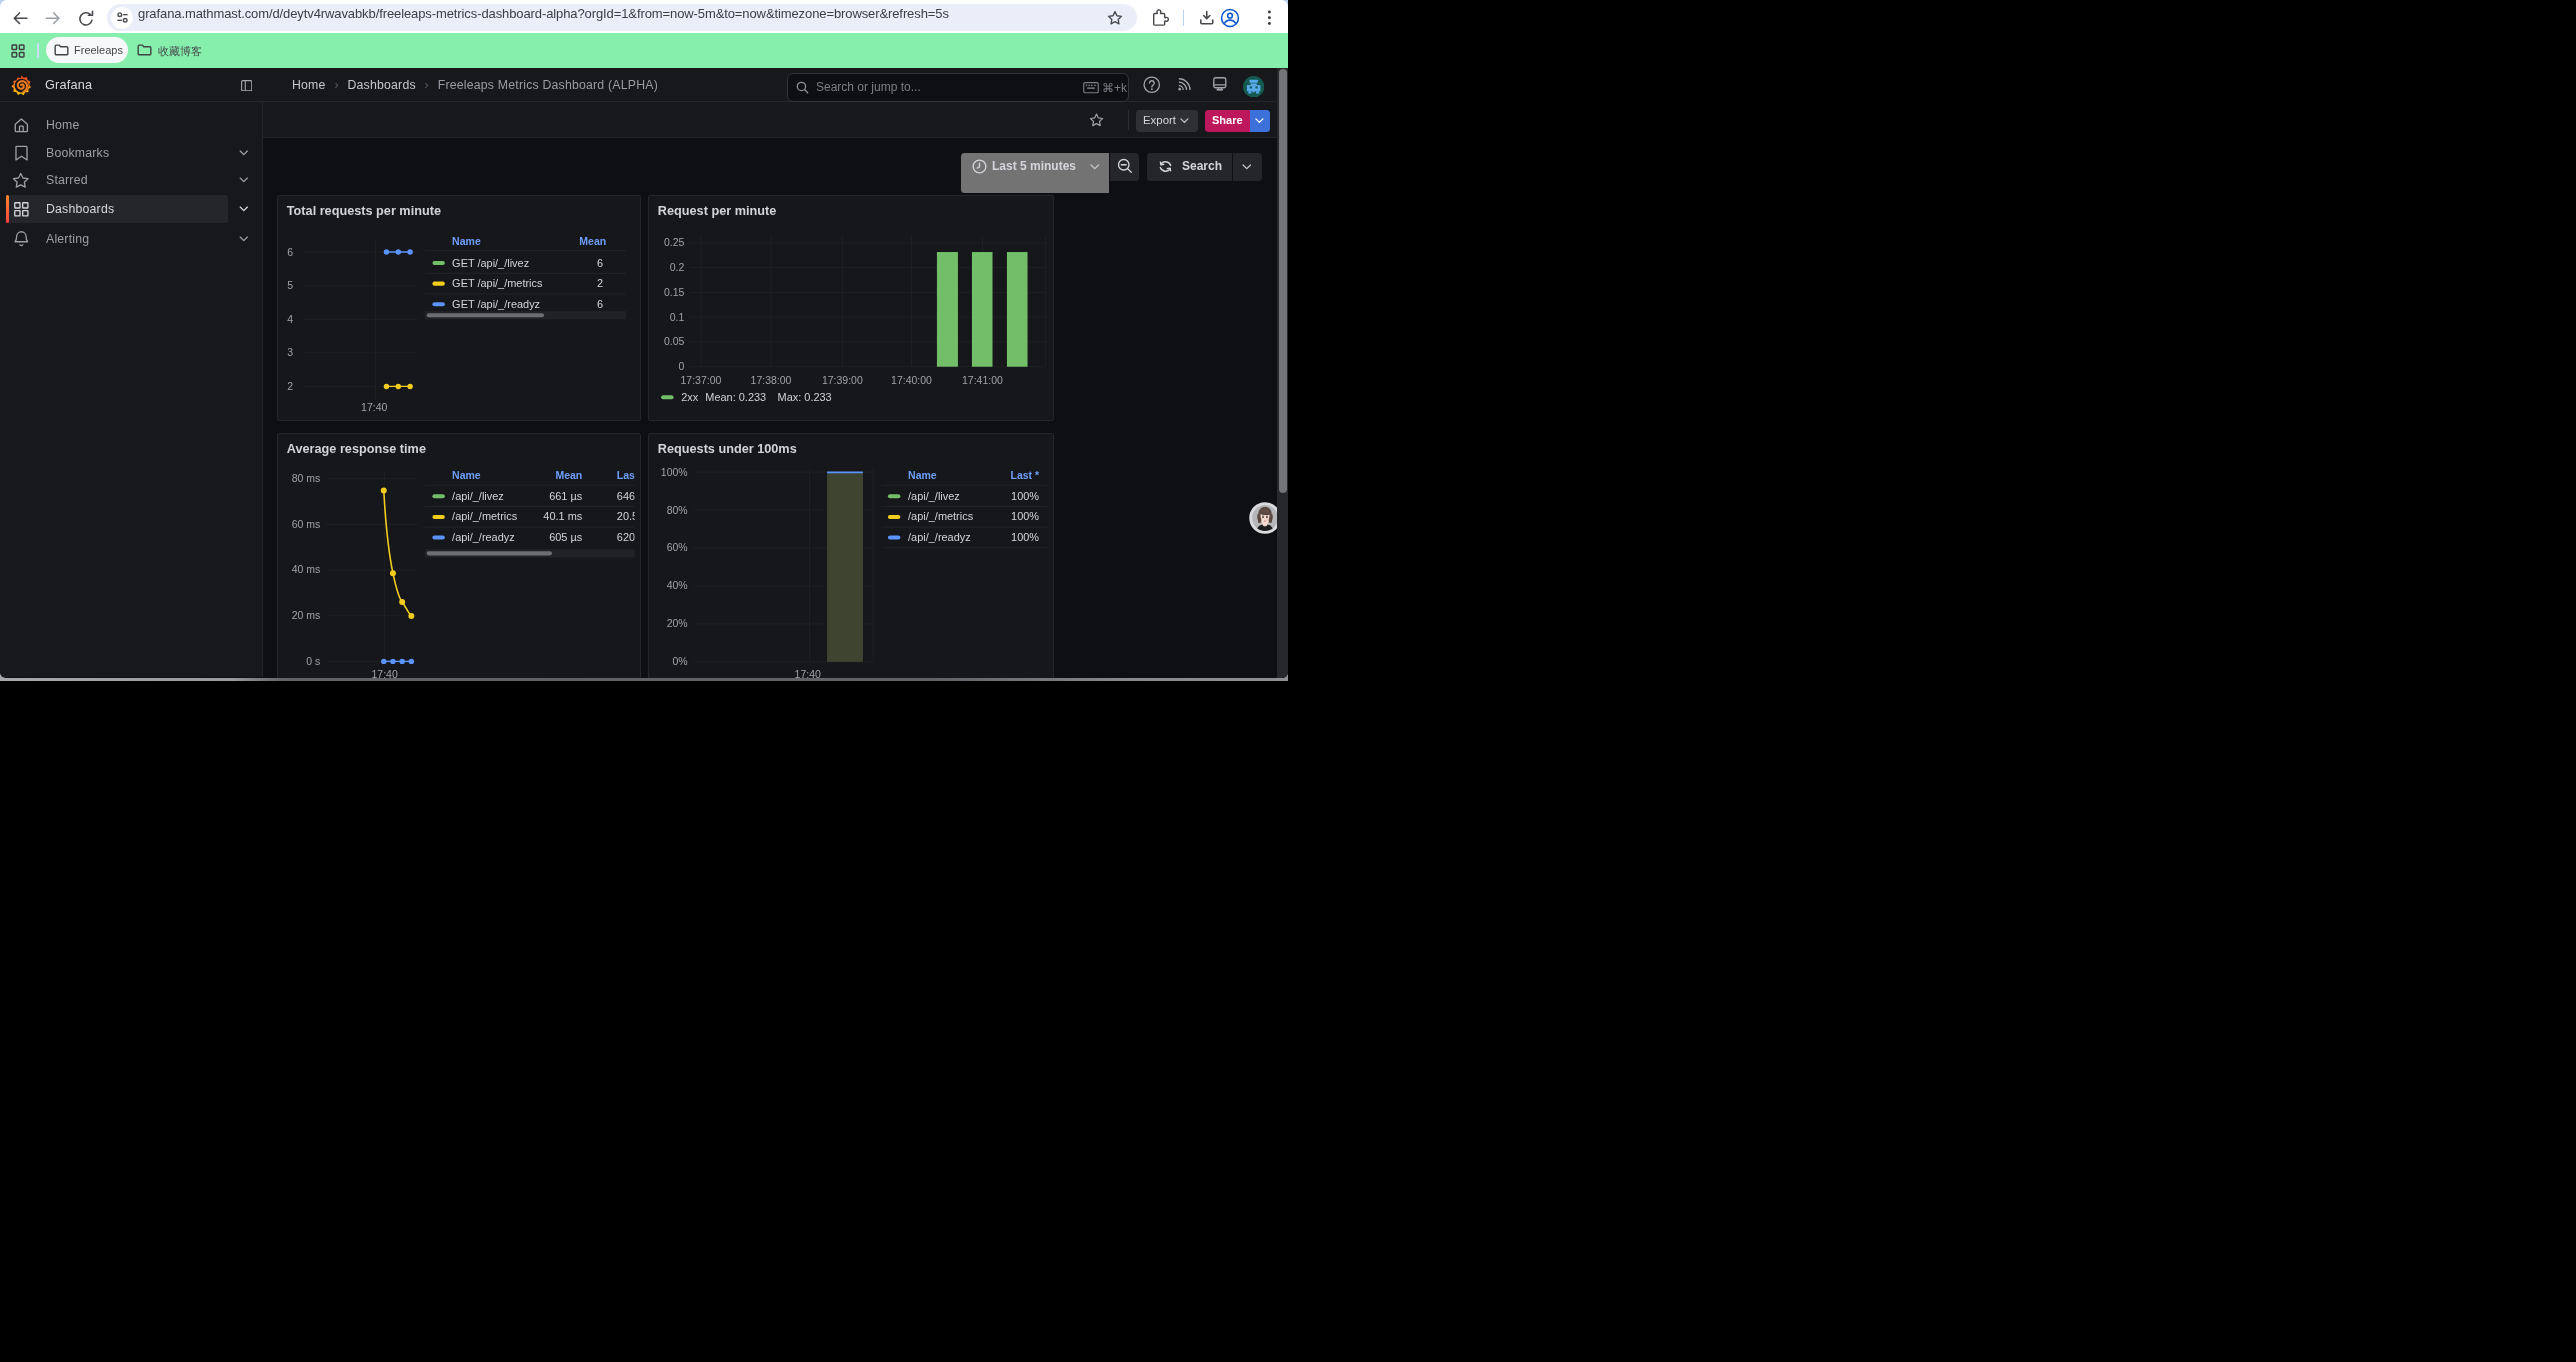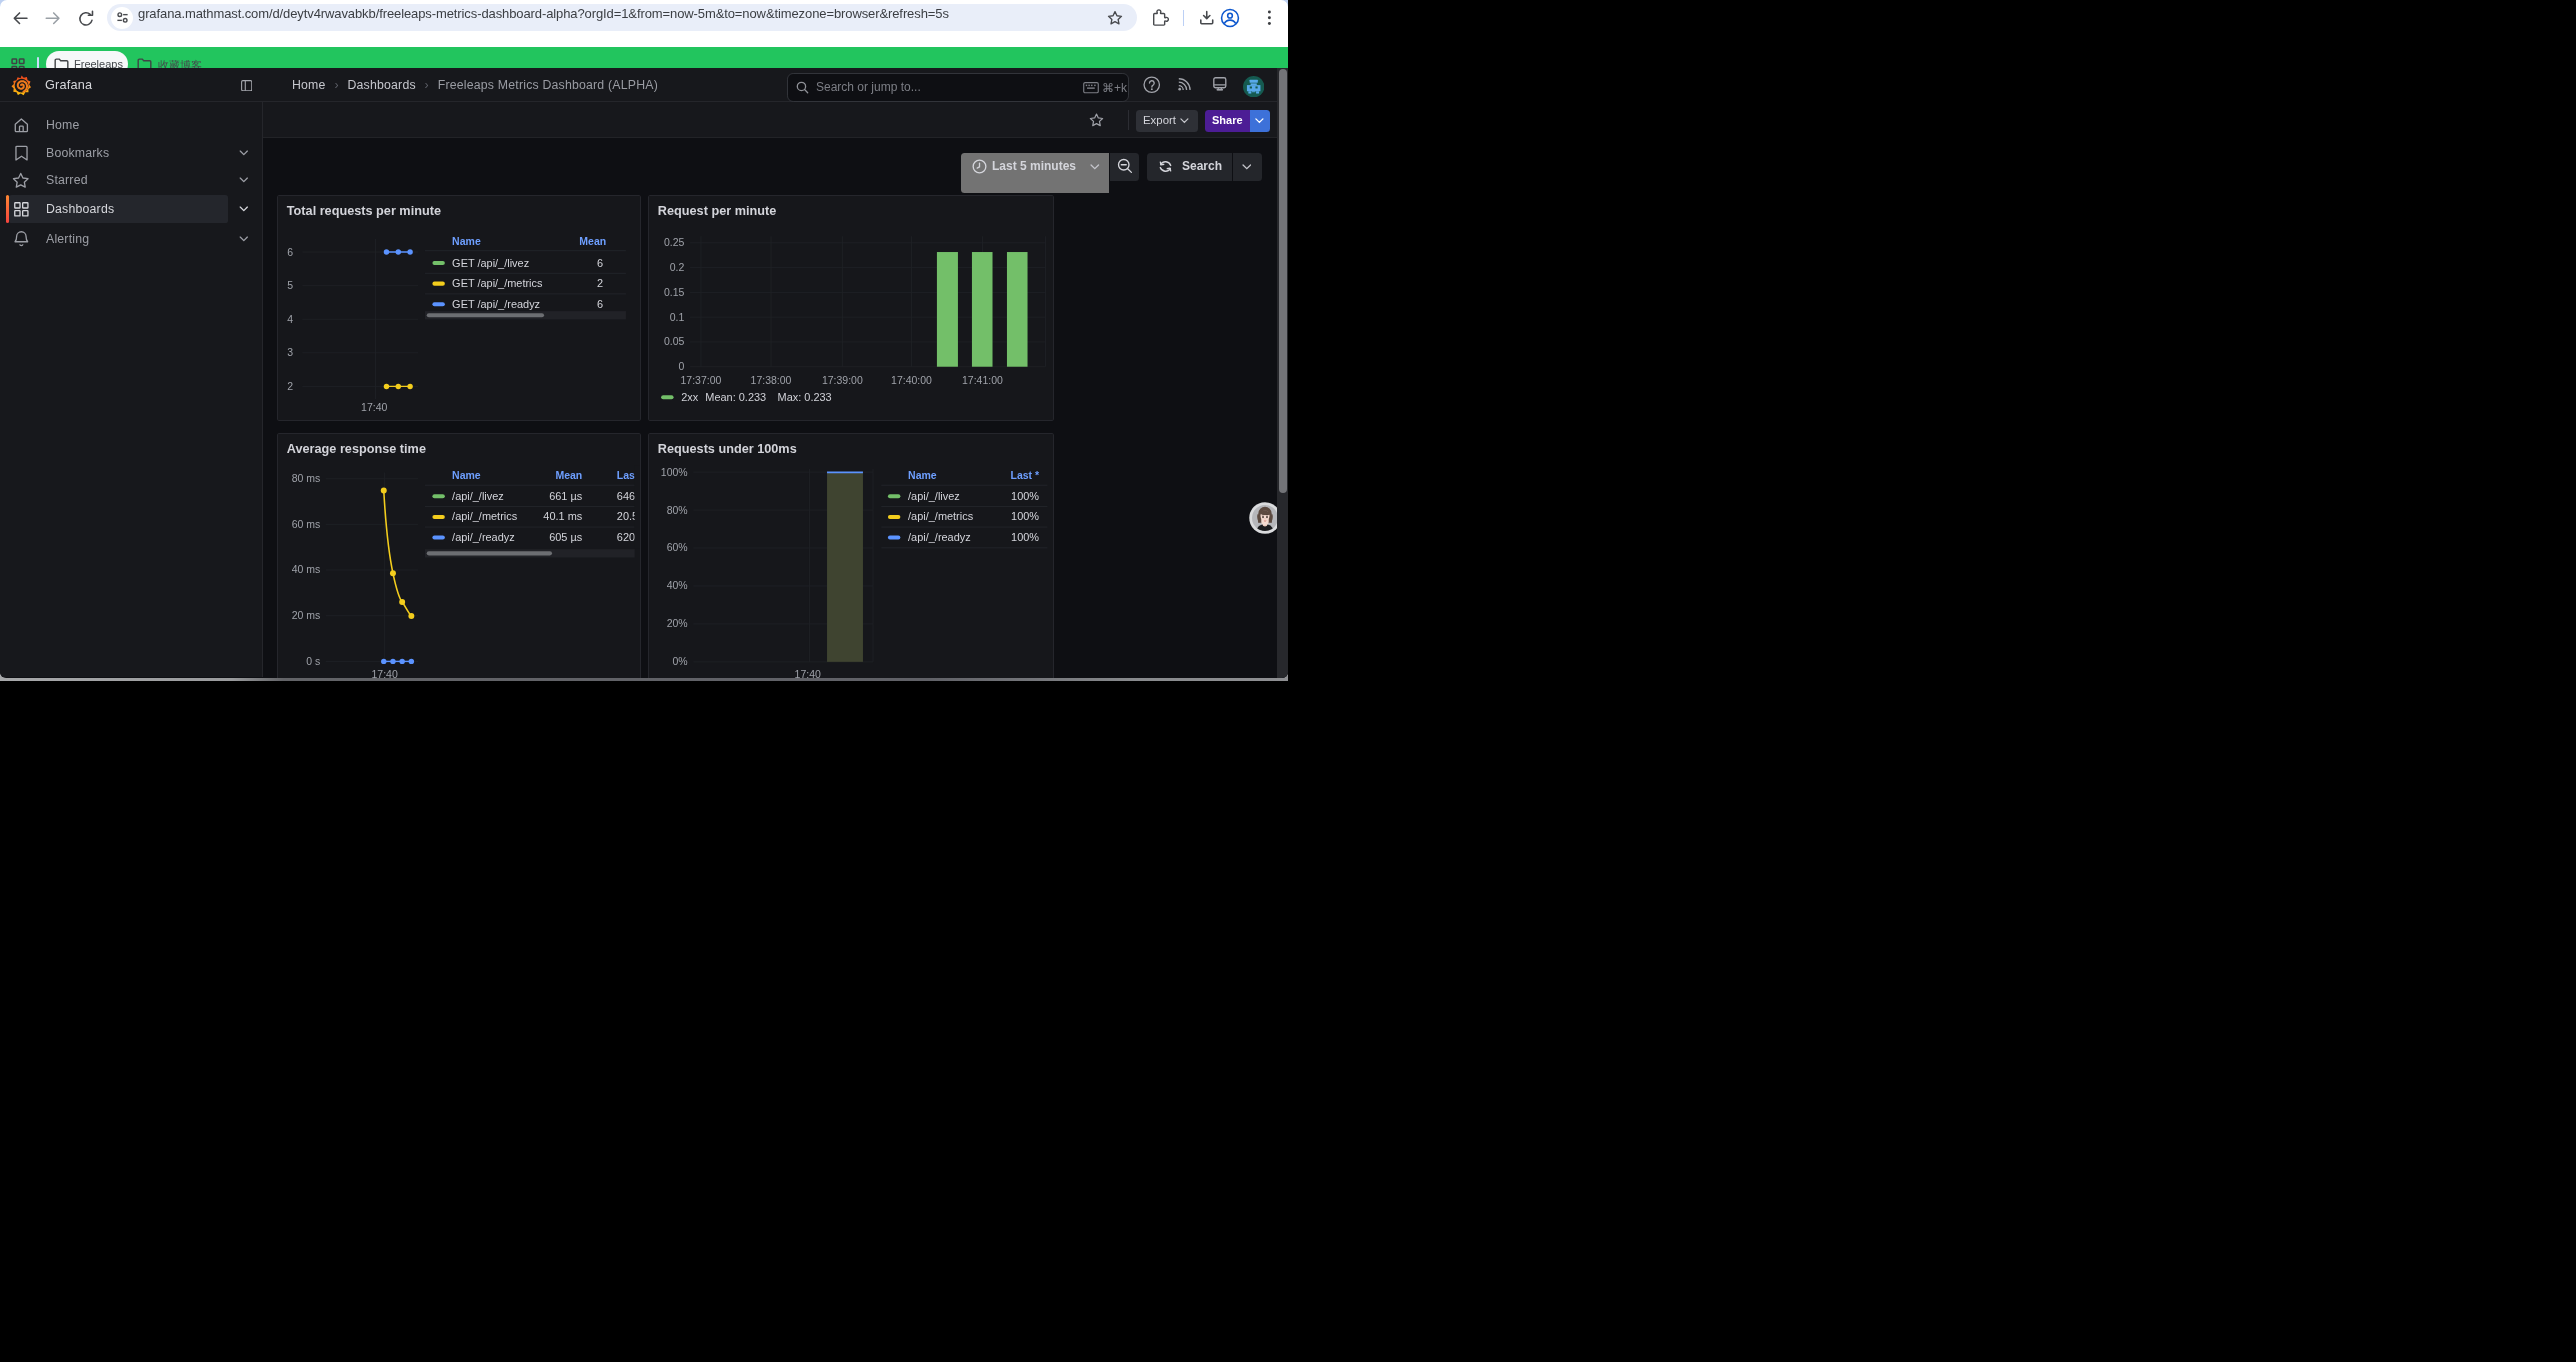--- a/index.html
+++ b/index.html
@@ -6,21 +6,21 @@
   html,body { width:1288px; height:681px; overflow:hidden; background:#000; }
   body, .root { font-family:"Liberation Sans", sans-serif; }
   .root { position:absolute; top:0; left:0; width:1288px; height:681px; background:linear-gradient(90deg,#a7a8aa 0%,#9a9b9d 18%,#626367 22%,#606167 72%,#888a8d 88%,#8e8f92 100%); }
   .abs { position:absolute; }
 
   
   .chrome { position:absolute; top:0; left:0; width:1288px; height:68px; background:#ffffff; border-radius:7px 7px 0 0; }
   .urlpill { position:absolute; left:107px; top:4px; width:1030px; height:27px; background:#e9eef9; border-radius:14px; }
   .urlcircle { position:absolute; left:111px; top:6.6px; width:22px; height:22px; background:#fff; border-radius:50%; }
   .urltext { position:absolute; left:138px; top:5.7px; font-size:13px; color:#3b3e43; letter-spacing:-0.1px; white-space:nowrap; }
-  .bookbar { position:absolute; top:47px; left:0; width:1288px; height:35px; background:#22c55e;text-align:center; }
+  .bookbar { position:absolute; top:33px; left:0; width:1288px; height:35px; background:#86efac;text-align:center; }
   .bktext { font-size:11px; color:#45494d; }
 
   
   .gwin { position:absolute; top:68px; left:0; width:1288px; height:610px; background:#0e0f13; border-radius:0 0 6.1px 6.1px; overflow:hidden; }
   .gheader { position:absolute; top:0; left:0; width:1288px; height:34px; background:#17181c; border-bottom:0.9px solid #25262b; }
   .sidebar { position:absolute; top:34px; left:0; width:263px; height:575px; background:#17181c; border-right:0.9px solid #25262b; }
   .gtoolbar { position:absolute; top:34px; left:263px; width:1025px; height:36px; background:#17181c; border-bottom:0.9px solid #222327; }
   .gcanvas { position:absolute; top:70px; left:263px; width:1025px; height:540px; background:#0e0f13; }
 
   .navitem { position:absolute; left:0; width:262px; height:28px; }
@@ -260,21 +260,21 @@
       <svg class="abs" style="left:826px;top:11.4px" width="15" height="14" viewBox="0 0 17 16">
         <path d="M8.5 1.2 L10.6 5.6 L15.5 6.3 L11.9 9.6 L12.8 14.4 L8.5 12.1 L4.2 14.4 L5.1 9.6 L1.5 6.3 L6.4 5.6 Z" fill="none" stroke="#9d9fa6" stroke-width="1.4" stroke-linejoin="round"></path>
       </svg>
       <div class="abs" style="left:865px;top:8px;width:0.9px;height:20px;background:#2c2d33"></div>
       <div class="btn-sec" style="left:873px;top:8px;width:62px;height:21.5px">
         <span style="position:absolute;left:7px;top:3.5px;font-weight:400;font-size:11.4px">Export</span>
         <svg class="abs" style="left:44px;top:8.3px" width="8.8" height="5.7" viewBox="0 0 10 6.5">
             <path d="M1 1 L5 5 L9 1" fill="none" stroke="#c4c5cb" stroke-width="1.4" stroke-linecap="round"></path>
           </svg>
       </div>
-      <div class="abs" style="left:942px;top:8px;width:57px;height:21.5px;background:#4c1d95;border-radius:3.5px 0 0 3.5px;text-align:center">
+      <div class="abs" style="left:942px;top:8px;width:57px;height:21.5px;background:#be185d;border-radius:3.5px 0 0 3.5px;text-align:center">
         <span style="position:absolute;left:7px;top:4px;font-weight:700;font-size:11px;color:#fff">Share</span>
       </div>
       <div class="abs" style="left:987px;top:8px;width:19.5px;height:21.5px;background:#3d71d9;border-radius:0 3.5px 3.5px 0">
         <svg class="abs" style="left:5.3px;top:8.3px" width="8.8" height="5.7" viewBox="0 0 10 6.5">
             <path d="M1 1 L5 5 L9 1" fill="none" stroke="#fff" stroke-width="1.5" stroke-linecap="round"></path>
           </svg>
       </div>
     </div>
     <div class="gcanvas">
 

